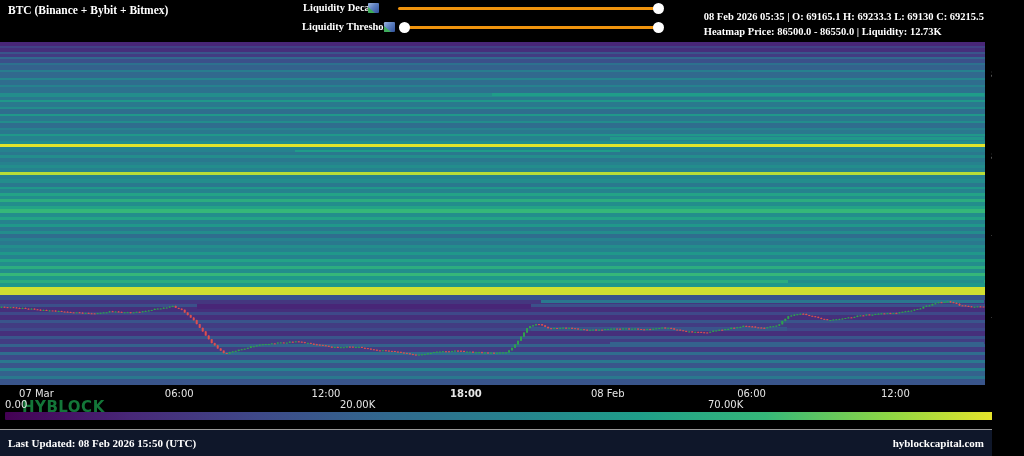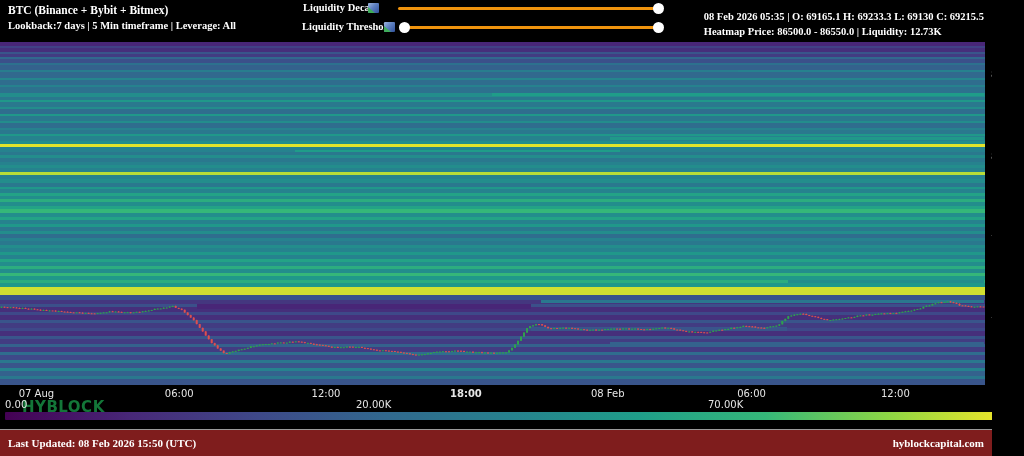--- a/index.html
+++ b/index.html
@@ -28,32 +28,31 @@
   
   .ytick{position:absolute;left:991px;font-family:"DejaVu Sans","Liberation Sans",sans-serif;
          font-size:10px;color:#e6e6e6;white-space:nowrap;}
   .xtick{position:absolute;top:388px;transform:translateX(-50%);font-family:"DejaVu Sans","Liberation Sans",sans-serif;
          font-size:10px;color:#e6e6e6;white-space:nowrap;}
   
   .cbar-label{position:absolute;top:399px;font-family:"DejaVu Sans","Liberation Sans",sans-serif;
               font-size:10px;color:#e6e6e6;}
   #cbar{position:absolute;left:5px;top:412px;width:1014px;height:8px;border-radius:1px;}
   
-  #footer{position:absolute;left:0;right:0;top:429px;height:27px;border-top:1px solid #9a9a9a;background:#7f1d1d;}
+  #footer{position:absolute;left:0;right:0;top:429px;height:27px;border-top:1px solid #9a9a9a;background:#0f172a;}
   #footer .fl{position:absolute;left:8px;top:7px;font-size:11px;font-weight:600;}
   #footer .fr{position:absolute;right:8px;top:7px;font-size:11px;font-weight:600;}
 </style>
 </head>
 <body>
 
 <div id="app">
 
   <div class="hdr-left">
     <div class="l1">BTC (Binance + Bybit + Bitmex)</div>
-    <div class="l2">Lookback:7 days | 5 Min timeframe | Leverage: All</div>
   </div>
 
   <div class="ctrl-label" style="left:303px;top:2px;">Liquidity Decay</div>
   <span class="mini-icon" style="left:368px;top:3px;">
     <span class="corner"></span>
   </span>
   <div class="slider-track" style="left: 398px; top: 7px; width: 262px; background: rgb(239, 147, 13);"></div>
   <div class="slider-handle" style="left: 653px; top: 3px; background: rgb(255, 255, 255);"></div>
 
   <div class="ctrl-label" style="left:302px;top:21px;">Liquidity Threshold</div>
@@ -741,32 +740,32 @@
     <div id="watermark">HYBLOCK</div>
   </div>
 
   <div id="yticks">
       <span class="ytick" style="top: 68.9333px;">85000.0</span>
       <span class="ytick" style="top: 151.266px;">80000.0</span>
       <span class="ytick" style="top: 233.6px;">75000.0</span>
       <span class="ytick" style="top: 315.933px;">70000.0</span>
     </div>
   <div id="xticks">
-      <span class="xtick" style="left: 36.445px;">07 Aug</span>
+      <span class="xtick" style="left: 36.445px;">07 Mar</span>
       <span class="xtick" style="left: 179.27px;">06:00</span>
       <span class="xtick" style="left: 326.035px;">12:00</span>
       <span class="xtick" style="left: 465.905px; font-weight: bold;">18:00</span>
       <span class="xtick" style="left: 607.745px;">08 Feb</span>
       <span class="xtick" style="left: 751.555px;">06:00</span>
       <span class="xtick" style="left: 895.365px;">12:00</span>
     </div>
 
   <div id="cbar-labels">
       <span class="cbar-label" style="left: 5px;">0.00</span>
-      <span class="cbar-label" style="left: 356px; text-align: center;">20.00K</span>
+      <span class="cbar-label" style="left: 340px; text-align: center;">20.00K</span>
       <span class="cbar-label" style="left: 708px;">70.00K</span>
     </div>
   <div id="cbar" style="background: linear-gradient(to right, rgb(68, 1, 84) 0%, rgb(72, 40, 120) 12.5%, rgb(62, 73, 137) 25%, rgb(49, 104, 142) 37.5%, rgb(38, 130, 142) 50%, rgb(31, 158, 137) 62.5%, rgb(53, 183, 121) 75%, rgb(144, 215, 67) 87.5%, rgb(253, 231, 37) 100%);"></div>
 
   <div id="footer">
     <span class="fl">Last Updated: 08 Feb 2026 15:50 (UTC)</span>
     <span class="fr">hyblockcapital.com</span>
   </div>
 
 </div>

